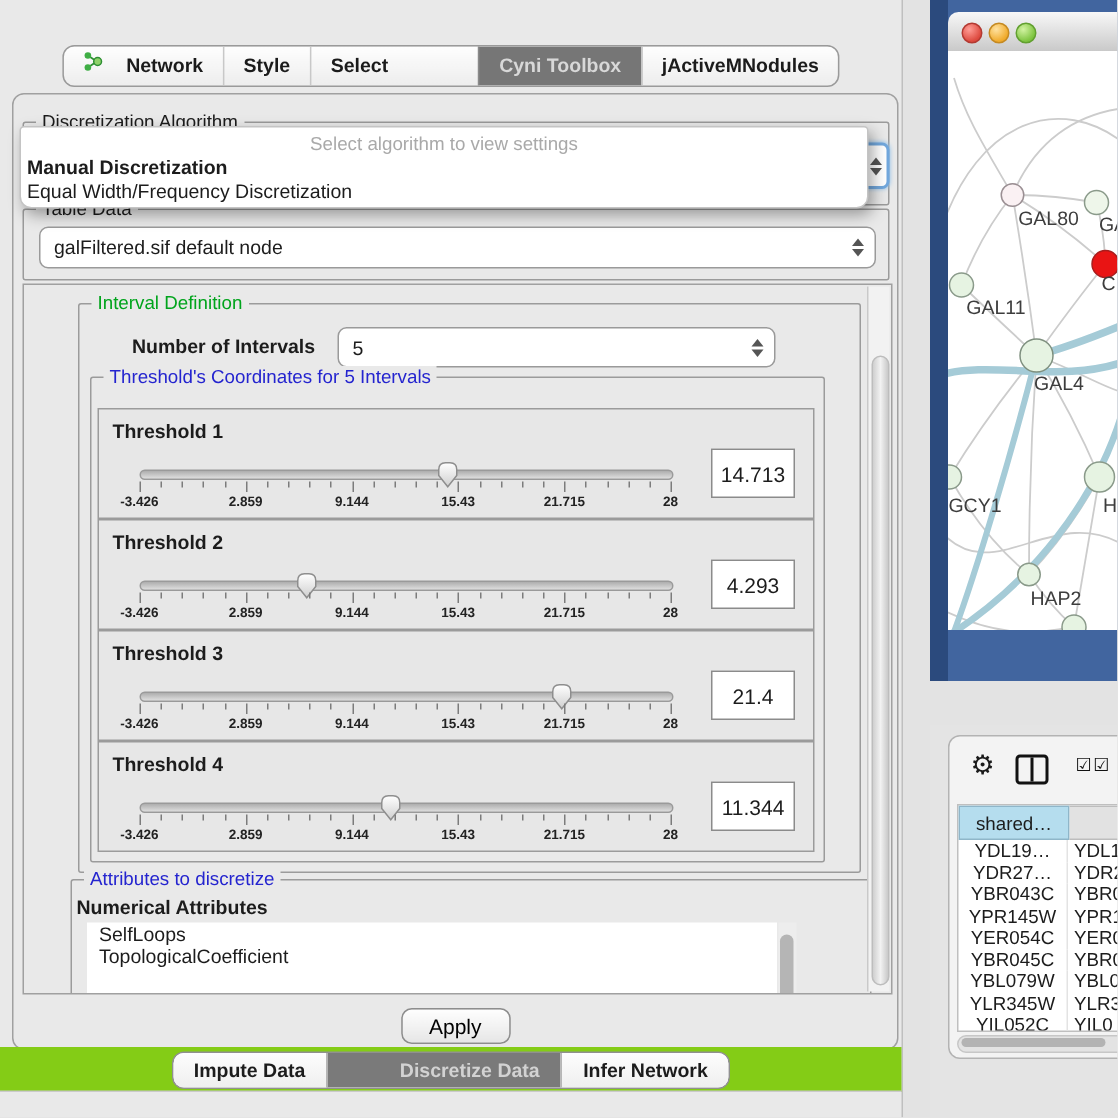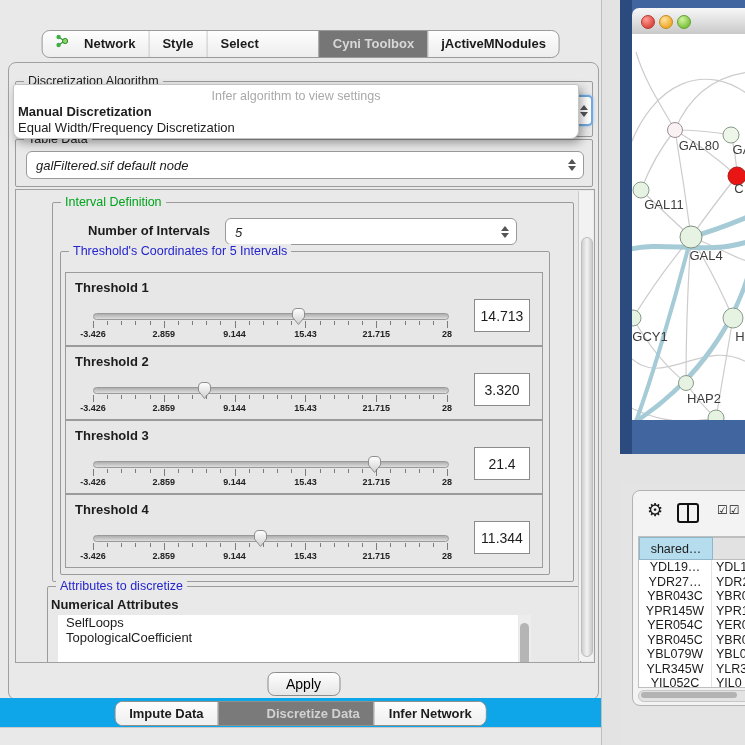--- a/index.html
+++ b/index.html
@@ -15,21 +15,21 @@
   .tabbar{left:50%;top:30px;transform:translateX(-50%);display:flex;border:1px solid #9a9a9a;border-radius:8px;overflow:hidden;background:linear-gradient(#fefefe,#ededed);height:26px;}
   .tab{padding:0 13px;line-height:26px;font-size:13px;font-weight:bold;color:#1b1b1b;border-left:1px solid #c8c8c8;display:flex;align-items:center;gap:16px;white-space:nowrap;}
   .tab:first-child{border-left:none;}
   .tab.sel{background:#767676;color:#d8d8d8;border-left:1px solid #8a8a8a;margin-left:47px;}
   .outer-box{left:8px;top:62px;width:589px;height:636px;border:1px solid #a0a0a0;border-radius:8px;background:#e9e9e9;}
   .group{position:absolute;border:1px solid #9b9b9b;border-radius:2px;}
   .group>.glabel{position:absolute;top:-8px;left:8px;padding:0 4px;background:#e9e9e9;font-size:12.5px;white-space:nowrap;}
   .green{color:#00a41c;}
   .blue{color:#2424cf;}
   .combo{position:absolute;background:#fff;border:1px solid #9a9a9a;border-radius:6px;font-size:13px;}
-  .combo .cv{position:absolute;left:9px;top:50%;transform:translateY(-50%);white-space:nowrap;font-style:italic;}
+  .combo .cv{position:absolute;left:9px;top:50%;transform:translateY(-50%);white-space:nowrap;}
   .stepper{position:absolute;right:7px;top:50%;transform:translateY(-50%);width:8px;height:14px;}
   .stepper:before,.stepper:after{content:"";position:absolute;left:0;border-left:4px solid transparent;border-right:4px solid transparent;}
   .stepper:before{top:1px;border-bottom:5px solid #555;}
   .stepper:after{bottom:1px;border-top:5px solid #555;}
   
   .popup{left:13px;top:84px;width:564px;height:53px;background:#fff;border:1px solid #c4c4c4;border-radius:3px 3px 8px 8px;box-shadow:3px 4px 10px rgba(0,0,0,.35);z-index:50;}
   .popup .hint{position:absolute;left:0;right:0;top:4px;text-align:center;color:#a9a9a9;font-size:12.5px;}
   .popup .it1{position:absolute;left:4px;top:19px;font-size:13px;font-weight:bold;}
   .popup .it2{position:absolute;left:4px;top:35px;font-size:13px;}
   .focus-combo{left:572px;top:95px;width:17px;height:27px;background:#fff;border:2px solid #72a8dd;border-radius:5px;box-shadow:0 0 3px #8fc0ea;z-index:40;}
@@ -47,21 +47,21 @@
   .tick.major{height:7px;}
   .tlabels{position:absolute;left:27px;top:56px;width:354px;height:11px;}
   .tlab{position:absolute;transform:translateX(-50%);font-size:9px;font-weight:bold;color:#222;white-space:nowrap;}
   .vbox{position:absolute;right:12px;top:26px;width:54px;height:31px;background:#fff;border:1px solid #8b8b8b;font-size:14px;display:flex;align-items:center;justify-content:center;}
   
   .attr-list{position:absolute;background:#fff;font-size:13px;}
   .attr-list .ai{padding:0 0 0 8px;height:15px;line-height:15px;white-space:nowrap;}
   .lscroll{position:absolute;width:12px;background:#ededed;}
   .lthumb{position:absolute;left:1px;width:9px;border-radius:5px;background:#b5b5b5;}
   .apply-btn{left:50%;transform:translateX(-50%);top:609px;padding:3px 18px;background:linear-gradient(#fefefe,#e6e6e6);border:1px solid #8d8d8d;border-radius:7px;font-size:14px;}
-  .btabs-strip{left:0;top:698px;width:601px;height:29px;background:#0ea5e9;border-bottom:1px solid #cacaca;}
+  .btabs-strip{left:0;top:698px;width:601px;height:29px;background:#84cc16;border-bottom:1px solid #cacaca;}
   .btabs{position:absolute;left:50%;top:3px;transform:translateX(-50%);display:flex;border:1px solid #909090;border-radius:8px;overflow:hidden;height:23px;background:#fff;}
   .btab{padding:0 14px;line-height:23px;font-size:13px;font-weight:bold;background:linear-gradient(#fdfdfd,#efefef);border-left:1px solid #b5b5b5;white-space:nowrap;}
   .btab:first-child{border-left:none;}
   .btab.sel{background:#7a7a7a;color:#d2d2d2;padding-left:48px;}
   
   .net-frame{left:620px;top:0;width:125px;height:454px;background:#41659f;}
   .net-frame .dark{position:absolute;left:0;top:0;width:12px;height:100%;background:#2b4a7d;}
   .mac-window{position:absolute;left:12px;top:8px;width:113px;height:412px;}
   .mac-title{position:absolute;left:0;top:0;width:113px;height:26px;background:linear-gradient(#f8f8f8,#c9c9c9);border-radius:7px 0 0 0;border-bottom:1px solid #9b9b9b;}
   .light{position:absolute;top:7px;width:12px;height:12px;border-radius:50%;}
@@ -235,21 +235,21 @@
                     <div class="tick major" style="left: 100%;"></div>
                   </div>
                   <div class="tlabels">
                     <span class="tlab" style="left: 0%;">-3.426</span>
                     <span class="tlab" style="left: 20%;">2.859</span>
                     <span class="tlab" style="left: 40%;">9.144</span>
                     <span class="tlab" style="left: 60%;">15.43</span>
                     <span class="tlab" style="left: 80%;">21.715</span>
                     <span class="tlab" style="left: 100%;">28</span>
                   </div>
-                  <div class="vbox">3.320</div>
+                  <div class="vbox">4.293</div>
                 </div>
                 <div class="tpanel">
                   <div class="tl">Threshold 3</div>
                   <div class="track">
                     <div class="handle" style="left: 78.9983%;"><svg width="15" height="19" viewBox="0 0 15 19">
                         <path d="M1.5,6 Q1.5,1.5 6,1.5 L9,1.5 Q13.5,1.5 13.5,6 L13.5,10 L7.5,17.5 L1.5,10 Z" fill="url(#hg)" stroke="#8e8e8e"></path>
                       </svg></div>
                   </div>
                   <div class="ticks">
                     <div class="tick major" style="left: 0%;"></div>
@@ -351,21 +351,21 @@
         </div>
       <div class="vscroll">
             <div class="vthumb" style="top: 46px; height: 418px;"></div>
           </div>
         </div>
 
       <button class="abs apply-btn">Apply</button>
     </div>
 
     <div class="abs popup">
-      <div class="hint">Infer algorithm to view settings</div>
+      <div class="hint">Select algorithm to view settings</div>
       <div class="it1">Manual Discretization</div>
       <div class="it2">Equal Width/Frequency Discretization</div>
     </div>
     <div class="abs focus-combo">
       <span class="stepper" style="right:3px;"></span>
     </div>
 
     <div class="abs btabs-strip">
       <div class="btabs" id="bottom-tabs">
           <div class="btab">Impute Data</div>

